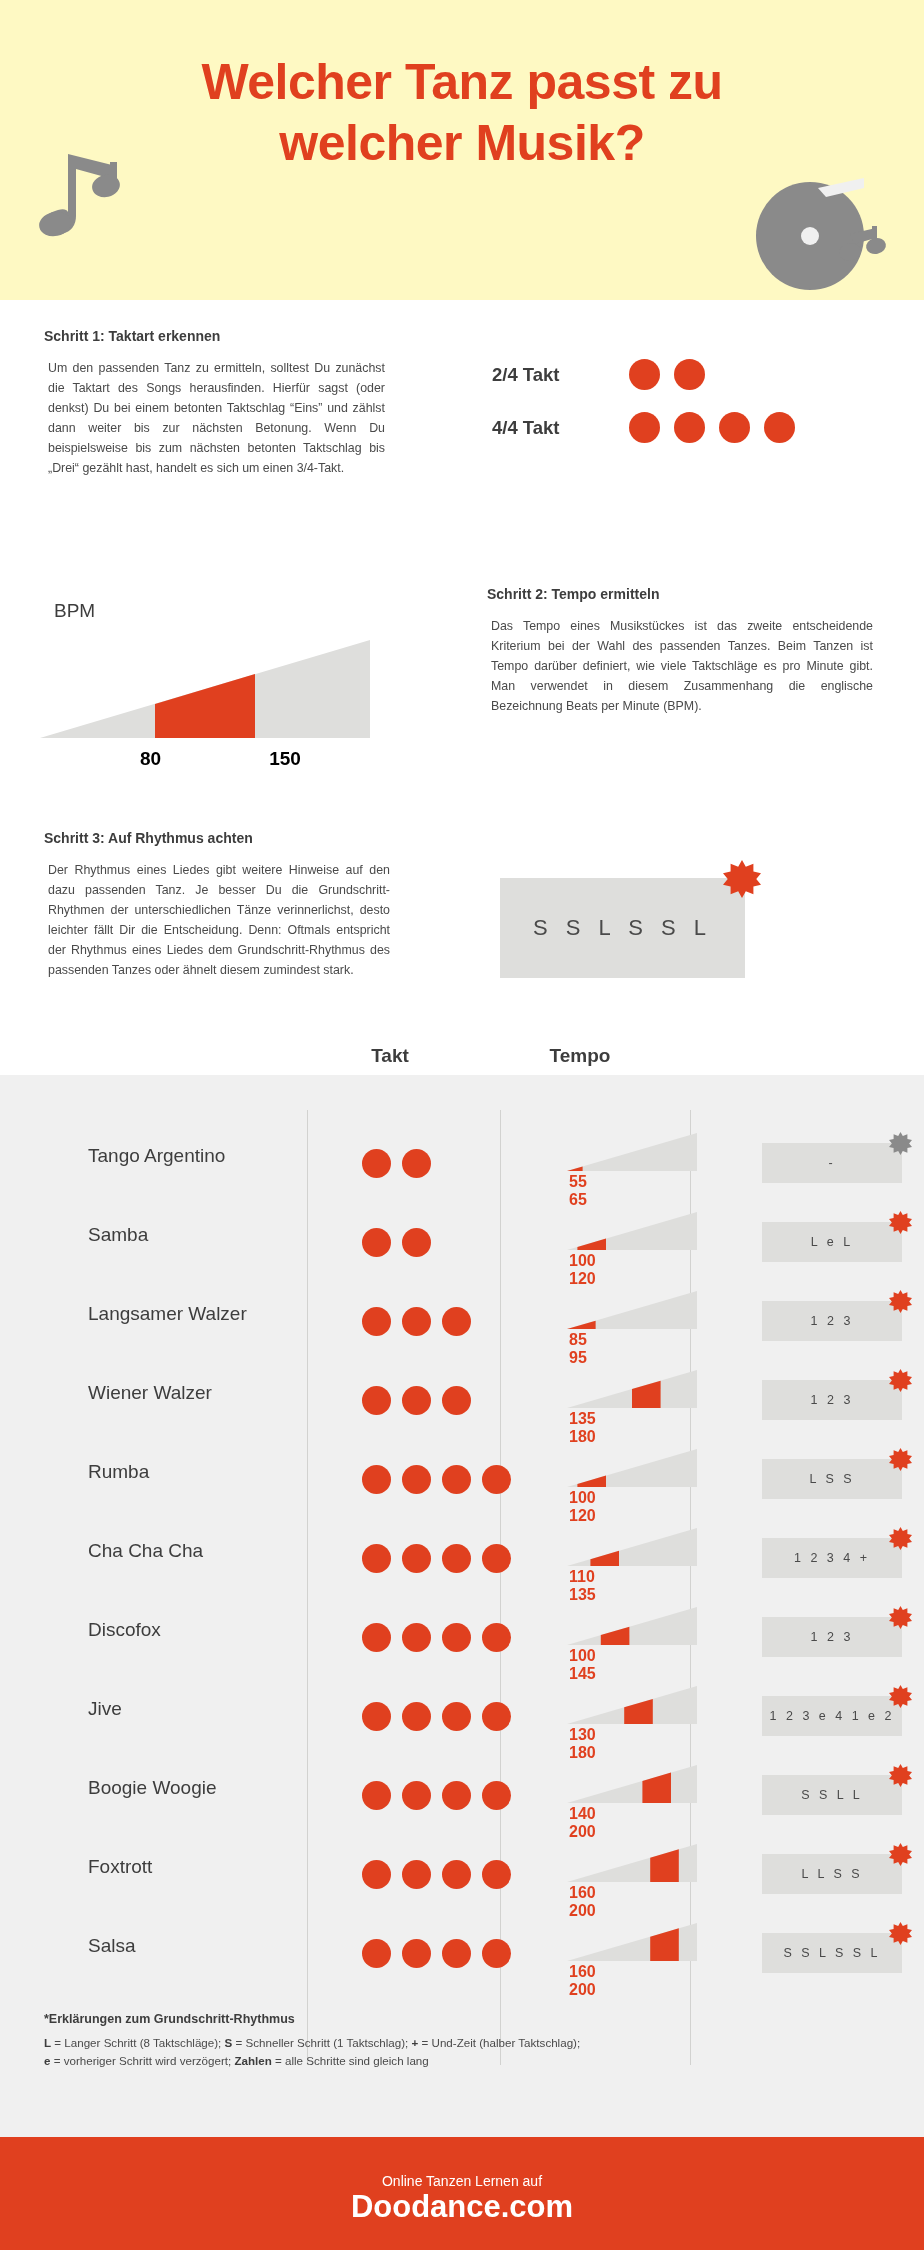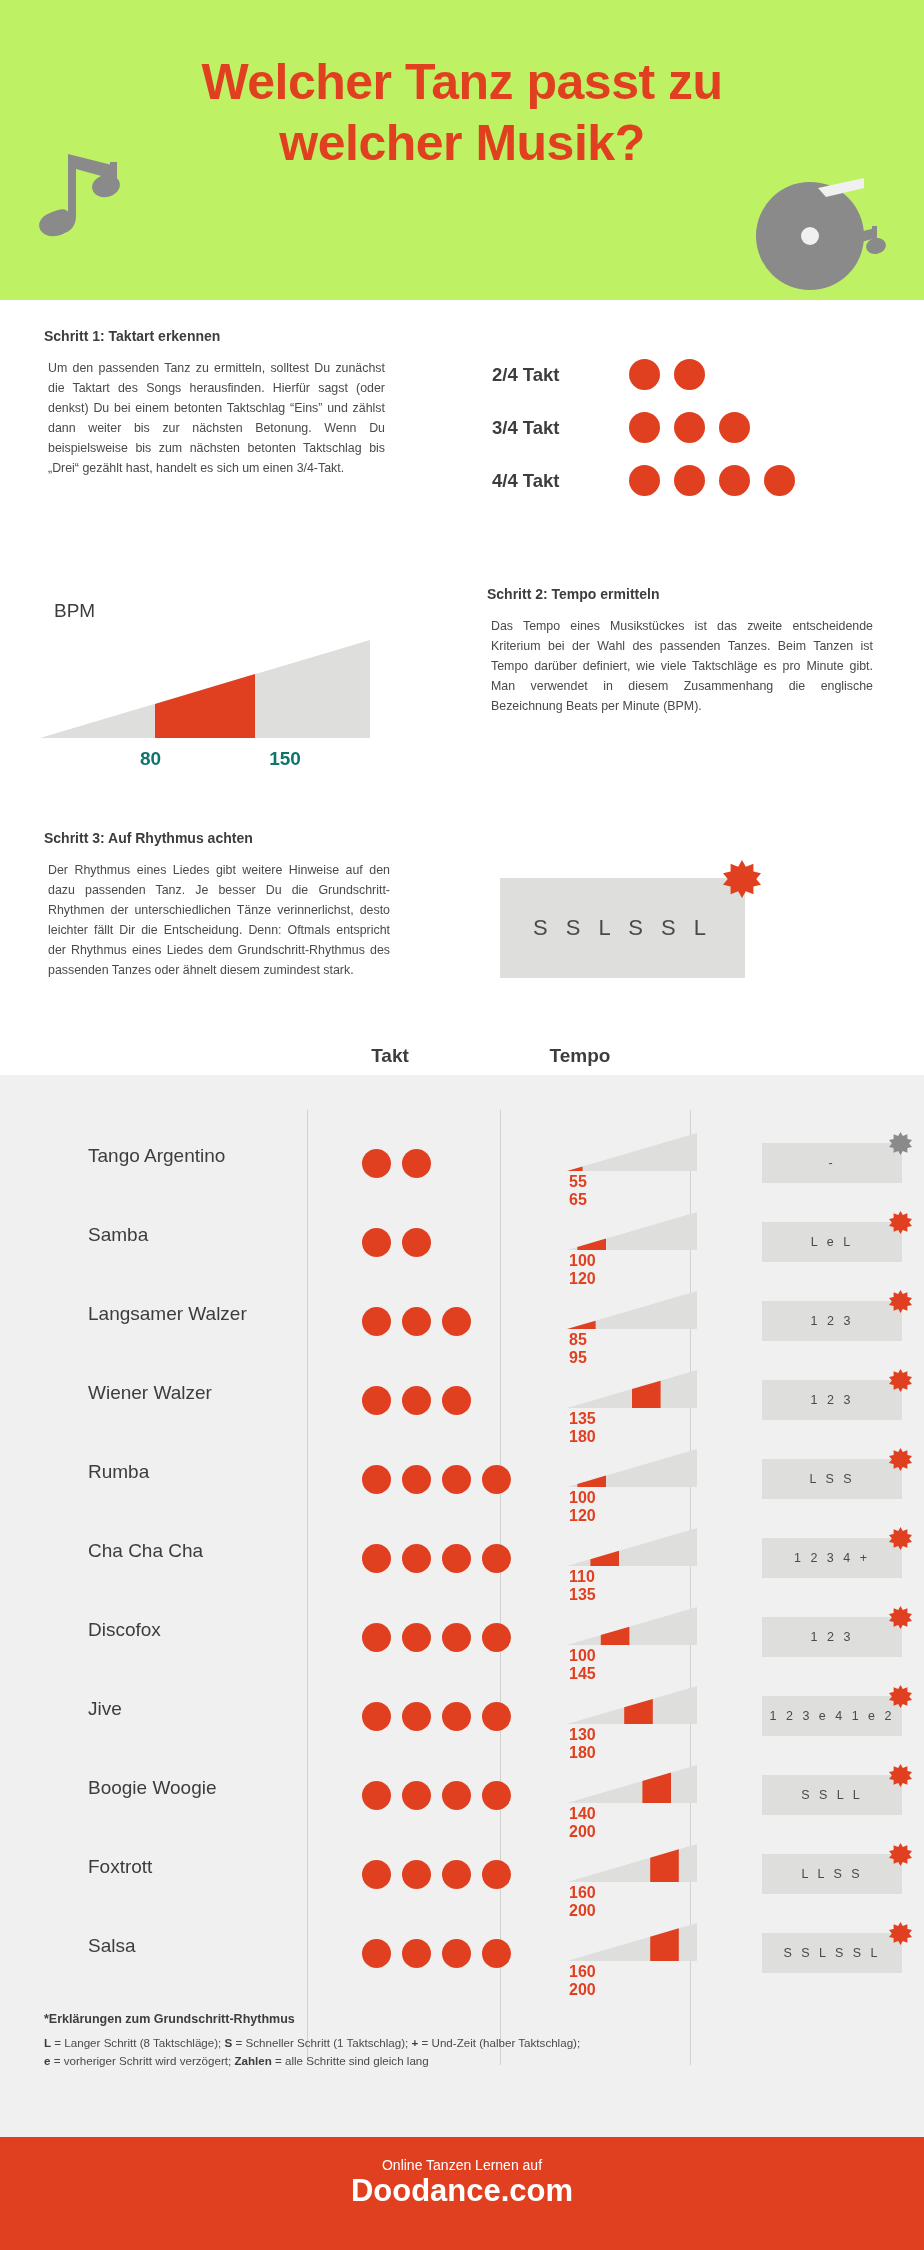--- a/index.html
+++ b/index.html
@@ -8,21 +8,21 @@
     width: 924px;
     background: #ffffff;
     font-family: "Liberation Sans", sans-serif;
     color: #3b3b3b;
   }
   .page { width: 924px; height: 2250px; position: relative; overflow: hidden; background:#fff; }
 
   
   .header {
     position: relative;
-    background: #bef264;
+    background: #fef9c3;
     height: 300px;
     padding-top: 52px;
   }
   .header h1 {
     margin: 0;
     text-align: center;
     color: #e0401f;
     font-size: 50px;
     font-weight: bold;
     line-height: 1.22;
@@ -57,21 +57,21 @@
   
   .bpm-block { position: absolute; left: 40px; top: 600px; width: 360px; }
   .bpm-title { font-size: 19px; font-weight: normal; color: #3d3d3d; margin: 0 0 18px 14px; }
   .ramp-wrap { position: relative; width: 330px; height: 98px; }
   .ramp {
     position: absolute; left: 0; top: 0;
     width: 330px; height: 98px;
   }
   .bpm-nums {
     display: flex; width: 330px; margin-top: 10px;
-    font-size: 19px; font-weight: bold; color: #0f766e;
+    font-size: 19px; font-weight: bold; color: #000000;
   }
   .bpm-nums span:first-child { margin-left: 100px; }
   .bpm-nums span:last-child { margin-left: 108px; }
 
   .step2 { position: absolute; left: 487px; top: 586px; width: 390px; }
   .step3 { position: absolute; left: 44px; top: 830px; width: 350px; }
 
   .rhythm-box {
     position: absolute; left: 500px; top: 878px;
     width: 245px; height: 100px;
@@ -131,21 +131,21 @@
   .footnote {
     position: absolute; left: 44px; top: 2012px; width: 820px;
   }
   .footnote .fn-title { font-size: 12.5px; font-weight: bold; color: #3d3d3d; margin-bottom: 8px; }
   .footnote .fn-line { font-size: 11.6px; line-height: 1.55; color: #4a4a4a; }
   .footnote b { color: #3d3d3d; }
 
   
   .footer {
     position: absolute; left: 0; top: 2137px; width: 924px; height: 113px;
-    background: #e0401f; color: #fff; text-align: center; padding-top: 20px;
+    background: #e0401f; color: #fff; text-align: center; padding-top: 36px;
   }
   .footer .f-small { font-size: 14px; }
   .footer .f-big { font-size: 31px; font-weight: bold; }
 </style>
 </head>
 <body>
 
 <div class="page">
 
   <div class="header">
@@ -185,28 +185,20 @@
 
   <div class="takt-legend">
     <div class="takt-row">
       <div class="takt-label">2/4 Takt</div>
       <div class="dots">
         <span class="dot"></span>
         <span class="dot"></span>
       </div>
     </div>
     <div class="takt-row">
-      <div class="takt-label">3/4 Takt</div>
-      <div class="dots">
-        <span class="dot"></span>
-        <span class="dot"></span>
-        <span class="dot"></span>
-      </div>
-    </div>
-    <div class="takt-row">
       <div class="takt-label">4/4 Takt</div>
       <div class="dots">
         <span class="dot"></span>
         <span class="dot"></span>
         <span class="dot"></span>
         <span class="dot"></span>
       </div>
     </div>
   </div>
 

